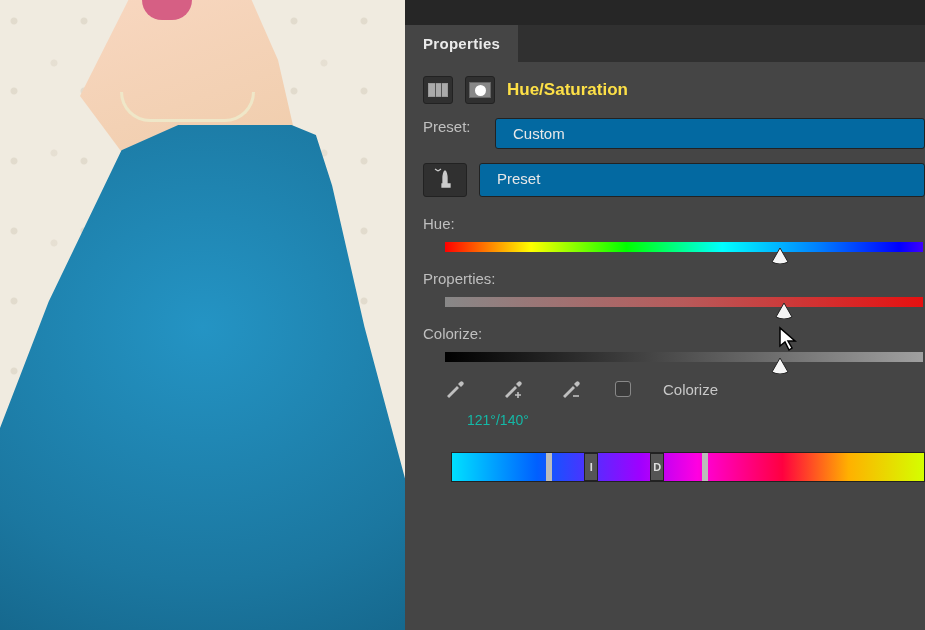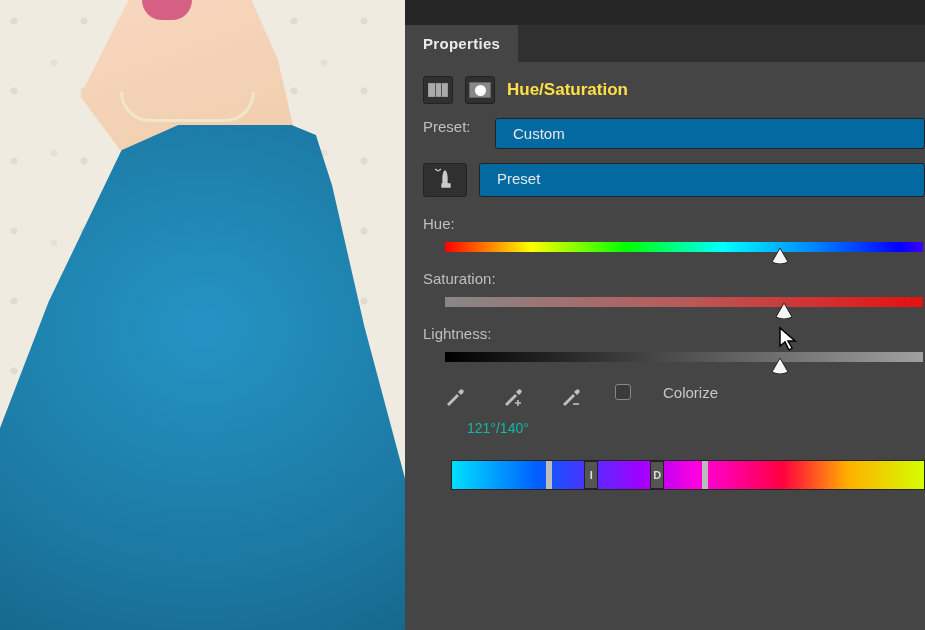--- a/index.html
+++ b/index.html
@@ -71,21 +71,21 @@
     .slider-block { margin-top: 4px; }
     .slider-label { color:#bfbfbf; margin-bottom: 10px; }
     .track { position:relative; height:10px; margin-left:22px; margin-right:2px; }
     .track .bar{ position:absolute; top:0; left:0; right:0; height:10px; }
     .hue-bar{ background: linear-gradient(90deg, #ff0000, #ffff00 18%, #00ff00 38%, #00ffff 58%, #0080ff 78%, #0000ff 95%, #4000ff); }
     .sat-bar{ background: linear-gradient(90deg, #888888, #b85a5a 50%, #e61010); }
     .lig-bar{ background: linear-gradient(90deg, #000000, #a0a0a0); }
     .knob { position:absolute; top:6px; width:18px; height:16px; transform:translateX(-50%); }
     .knob svg{display:block;}
     
-    .eyedrop-row { display:flex; gap:32px; margin-top:8px; margin-left:18px; }
+    .eyedrop-row { display:flex; align-items:center; gap:32px; margin-left:18px; }
     .ed { width:26px; height:26px; display:flex; align-items:center; justify-content:center; }
     .ed svg{width:22px;height:22px;}
     .chk { width:16px; height:16px; border:1px solid #888; border-radius:3px; background:#3a3a3a; }
     .range-txt { margin-left:44px; margin-top:-4px; color:#14b8a6; font-size:14px; }
 
     .spectrum { margin:10px 0 0 28px; height:30px; position:relative; border:1px solid #222;
       background: linear-gradient(90deg, #00e0ff, #0060ff 18%, #a000ff 40%, #ff00e0 52%, #ff0040 70%, #ffb000 84%, #d4ff00);
     }
     .spectrum .bracket{ position:absolute; top:0; bottom:0; width:6px; background:#bbb; }
     .spectrum .mark{ position:absolute; top:0; bottom:0; width:14px; background:#555; border:1px solid #222;
@@ -144,33 +144,33 @@
         <div class="bar hue-bar"></div>
         <div class="knob" style="left:70%">
           <svg viewBox="0 0 18 16">
               <path d="M9 0 L17 14 Q9 18 1 14 Z" fill="#f5f5f5" stroke="#222"></path>
             </svg>
         </div>
       </div>
     </div>
 
     <div class="slider-block">
-      <div class="slider-label">Saturation:</div>
+      <div class="slider-label">Properties:</div>
       <div class="track">
         <div class="bar sat-bar"></div>
         <div class="knob" style="left:71%">
           <svg viewBox="0 0 18 16">
               <path d="M9 0 L17 14 Q9 18 1 14 Z" fill="#f5f5f5" stroke="#222"></path>
             </svg>
         </div>
       </div>
     </div>
 
     <div class="slider-block">
-      <div class="slider-label">Lightness:</div>
+      <div class="slider-label">Colorize:</div>
       <div class="track">
         <div class="bar lig-bar"></div>
         <div class="knob" style="left:70%">
           <svg viewBox="0 0 18 16">
               <path d="M9 0 L17 14 Q9 18 1 14 Z" fill="#f5f5f5" stroke="#222"></path>
             </svg>
         </div>
       </div>
     </div>
 

